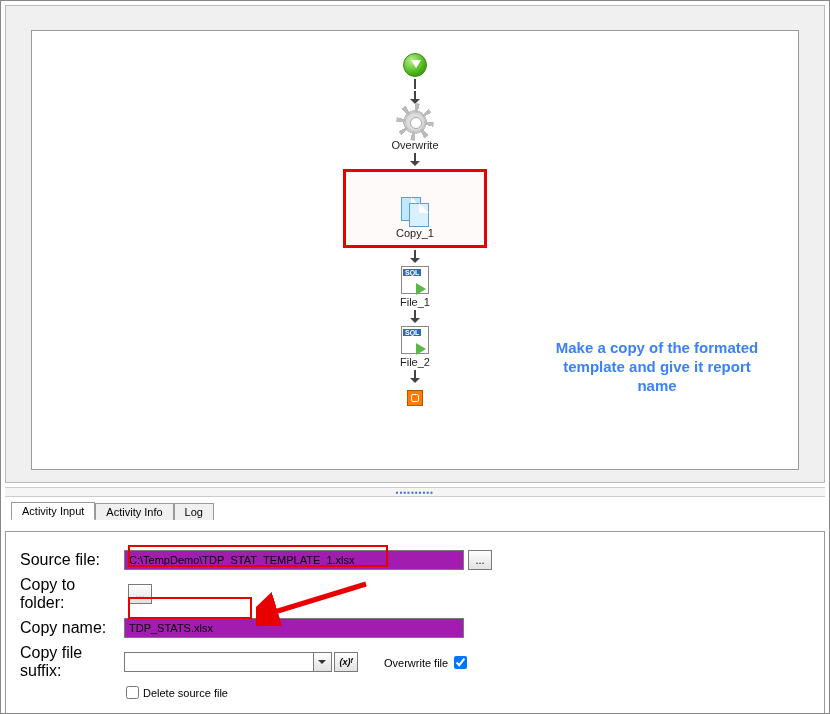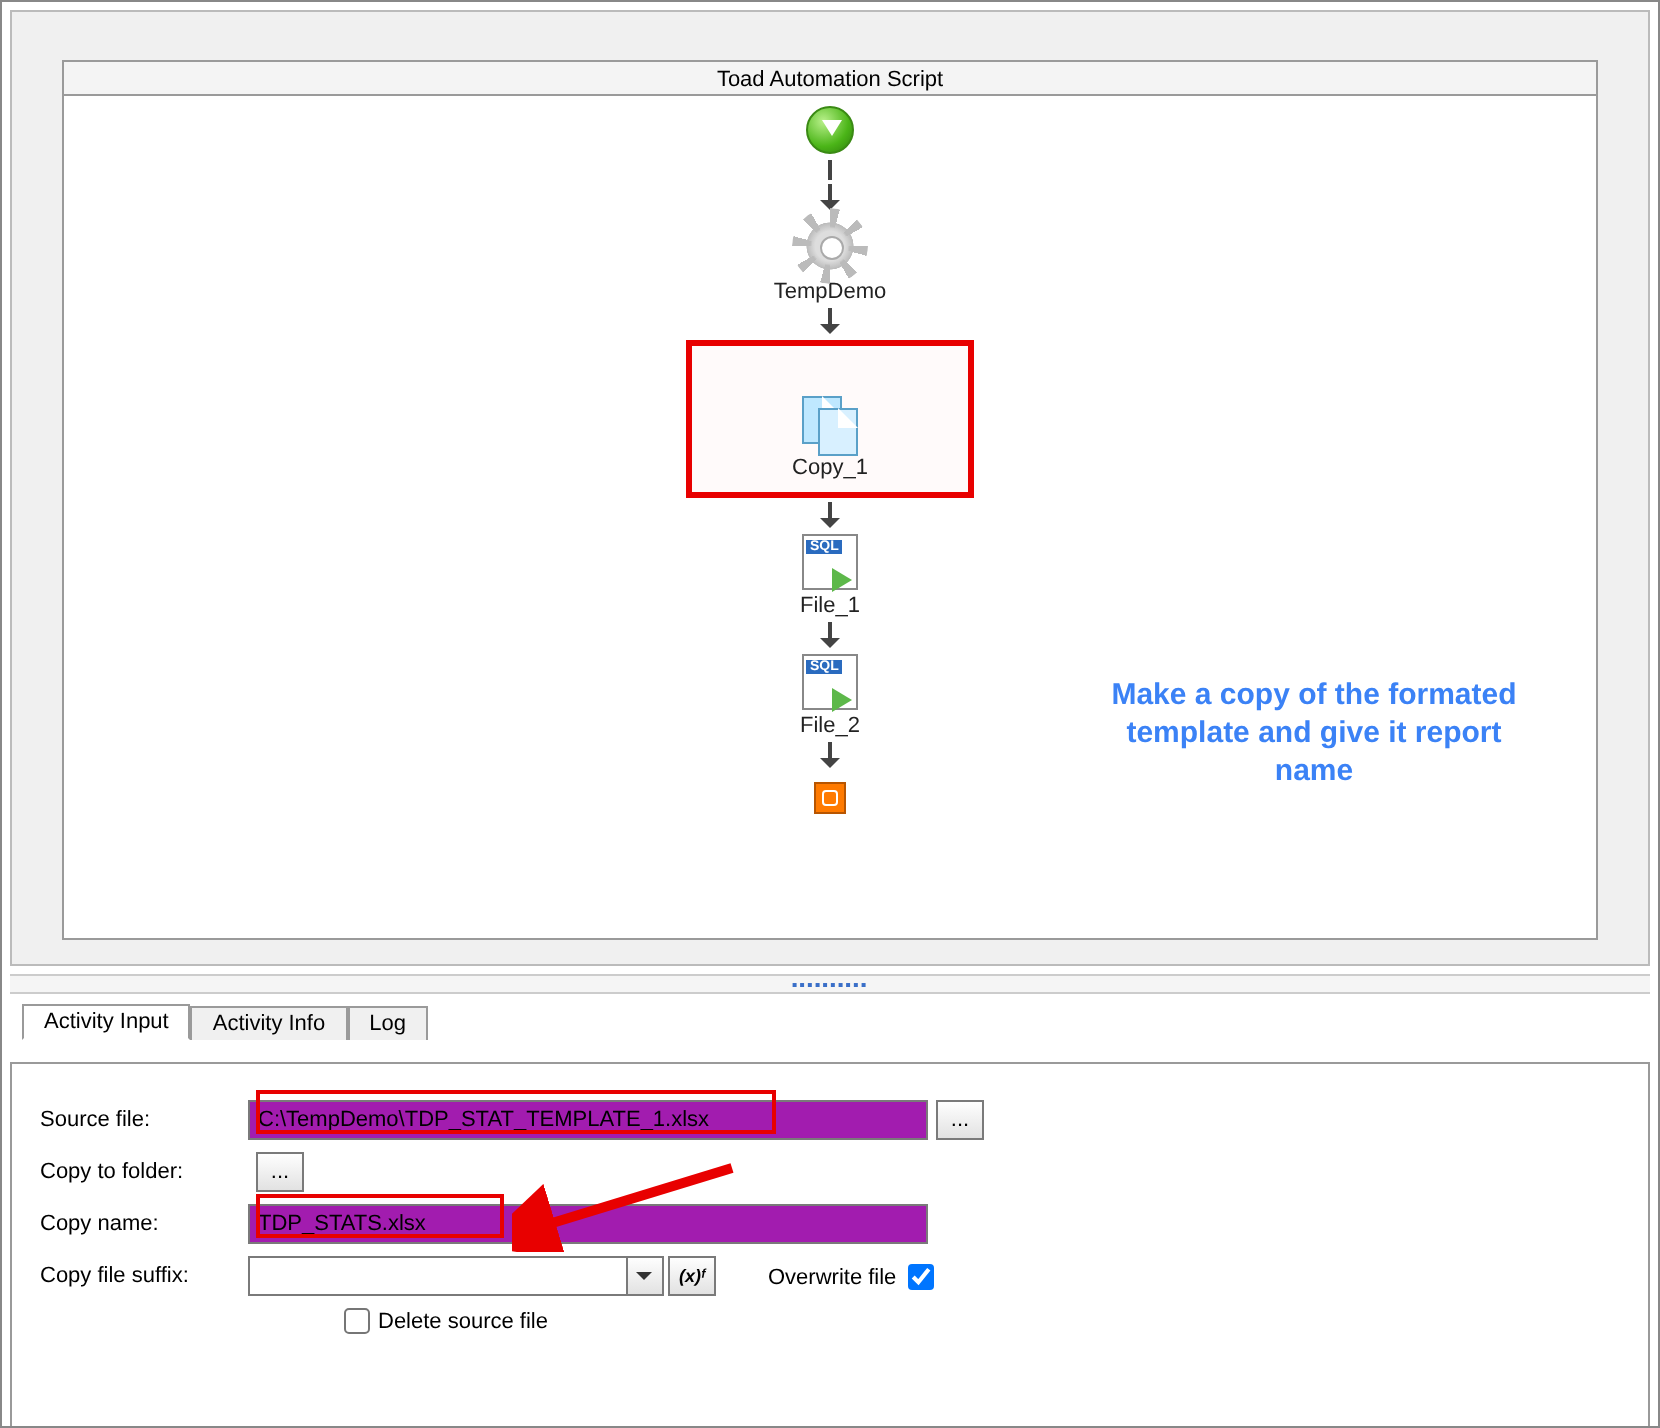--- a/index.html
+++ b/index.html
@@ -234,21 +234,21 @@
   height: 200px;
   position: relative;
 }
 .form-row {
   display: flex;
   align-items: center;
   margin-bottom: 6px;
 }
 .form-label {
   width: 104px;
-  font-size: 11px;
+  font-size: 16px;
 }
 .text-input {
   flex: 0 0 340px;
   height: 20px;
   border: 1px solid #7a7a7a;
   padding: 0 4px;
   font-size: 11px;
   font-family: inherit;
   background: #a21caf;
 }
@@ -295,21 +295,21 @@
   cursor: pointer;
 }
 .overwrite-block {
   display: inline-flex;
   align-items: flex-end;
   margin-left: 26px;
   font-size: 11px;
 }
 .overwrite-block input { margin-left: 6px; }
 .delete-row {
-  margin-left: 104px;
+  margin-left: 58px;
   margin-top: 6px;
   display: flex;
   align-items: center;
   font-size: 11px;
   padding-left: 48px;
 }
 .delete-row input { margin-right: 4px; }
 .hl-box1 {
   position: absolute;
   border: 2px solid #e80000;
@@ -328,34 +328,33 @@
   width: 120px;
   height: 50px;
   pointer-events: none;
 }
 </style>
 </head>
 <body>
 
 <div class="outer-panel">
   <div class="canvas-frame">
-    <div class="canvas-title">Toad Automation Script</div>
 
     <div class="flow">
       
       <div class="node">
         <div class="start-icon"></div>
       </div>
       <span class="short-line"></span>
       <span class="arrow-down"></span>
 
       
       <div class="node">
         <div class="gear-icon"></div>
-        <div class="node-label">TempDemo</div>
+        <div class="node-label">Overwrite</div>
       </div>
       <span class="arrow-down"></span>
 
       
       <div class="copy-box">
         <div class="copy-icon">
           <div class="page1"></div>
             <div class="page2"></div>
         </div>
         <div class="node-label">Copy_1</div>

